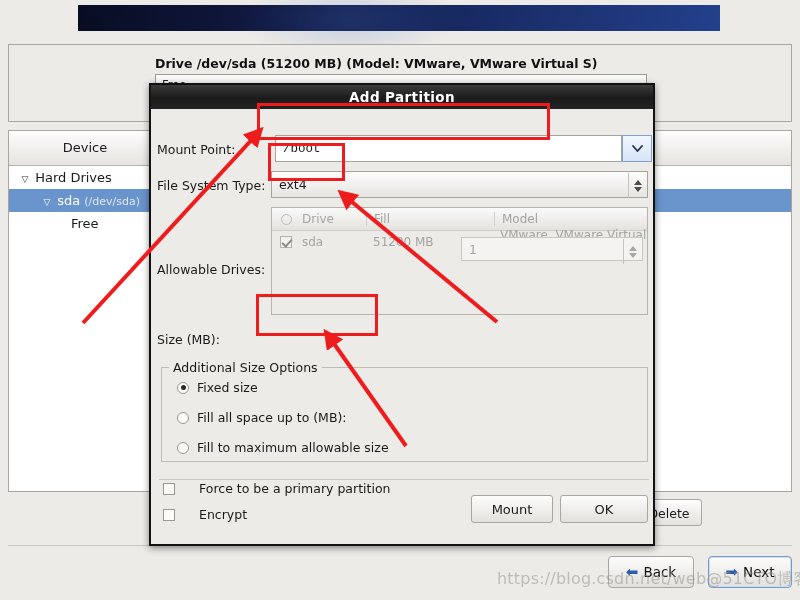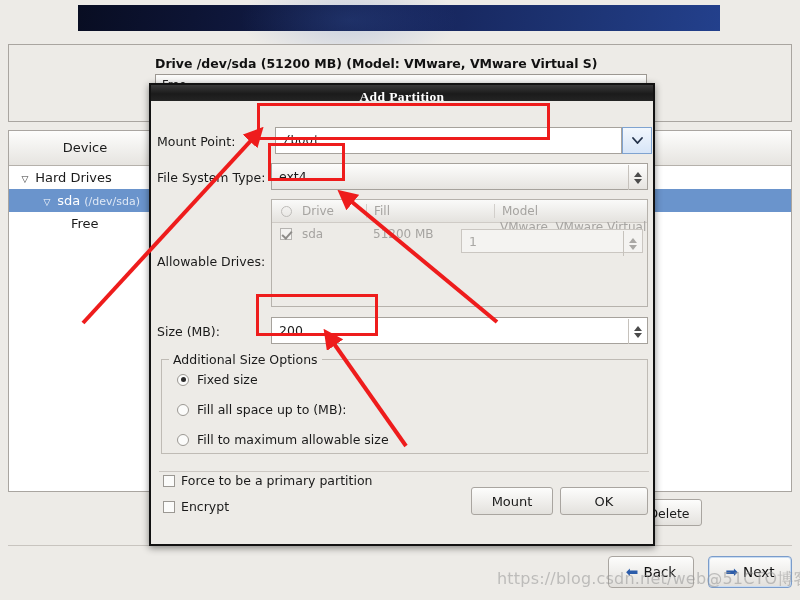--- a/index.html
+++ b/index.html
@@ -184,29 +184,28 @@
     left: 149px;
     top: 83px;
     width: 506px;
     height: 463px;
     background: #edebe7;
     border: 2px solid #121212;
     box-sizing: border-box;
     box-shadow: 0 2px 7px rgba(0,0,0,0.45);
   }
   .dlg-title {
-    height: 16px;
+    height: 24px;
     background: linear-gradient(#3a3a3a, #1b1b1b 55%, #242424);
     color: #fff;
     font-weight: bold;
     font-size: 13.5px;
     text-align: center;
     line-height: 24px;
     letter-spacing: 0.4px;
-    font-family: Liberation Serif, serif;
   }
   .dlg-body {
     position: relative;
     height: 435px;
     padding: 0;
   }
 
   .lbl {
     position: absolute;
     font-size: 12.5px;
@@ -390,21 +389,21 @@
     display: flex; align-items: center;
     padding-left: 7px;
     font-size: 12.5px;
     color: #a9a7a4;
   }
   .spin.light .up { border-bottom-color: #a9a7a4; }
   .spin.light .dn { border-top-color: #a9a7a4; }
 
   .check-row {
     position: absolute;
-    display: flex; align-items: center; gap: 6px;
+    display: flex; align-items: center; gap: 24px;
     font-size: 12.5px; color: #1a1a1a;
   }
   .cbox {
     width: 12px; height: 12px;
     border: 1px solid #9b9893;
     background: #fbfbfa;
     box-sizing: border-box;
     flex: none;
   }
 
@@ -542,27 +541,20 @@
           <span class="dr-check">
               <span class="dr-box"></span>
             </span>
           <span class="dr-drive">sda</span>
           <span class="dr-size">51200 MB</span>
           <span class="dr-model">VMware, VMware Virtual S</span>
         </div>
       </div>
 
       <div class="lbl" style="left:6px; top:223px;">Size (MB):</div>
-      <div id="size-box">
-        <span>200</span>
-        <span class="spin">
-          <span class="up"></span>
-            <span class="dn"></span>
-        </span>
-      </div>
 
       <div id="addl-group"></div>
       <div id="addl-legend">Additional Size Options</div>
 
       <div class="radio-row" style="left:26px; top:271px;">
         <span class="radio on"></span>
         <span>Fixed size</span>
       </div>
       <div class="radio-row" style="left:26px; top:301px;">
         <span class="radio"></span>

